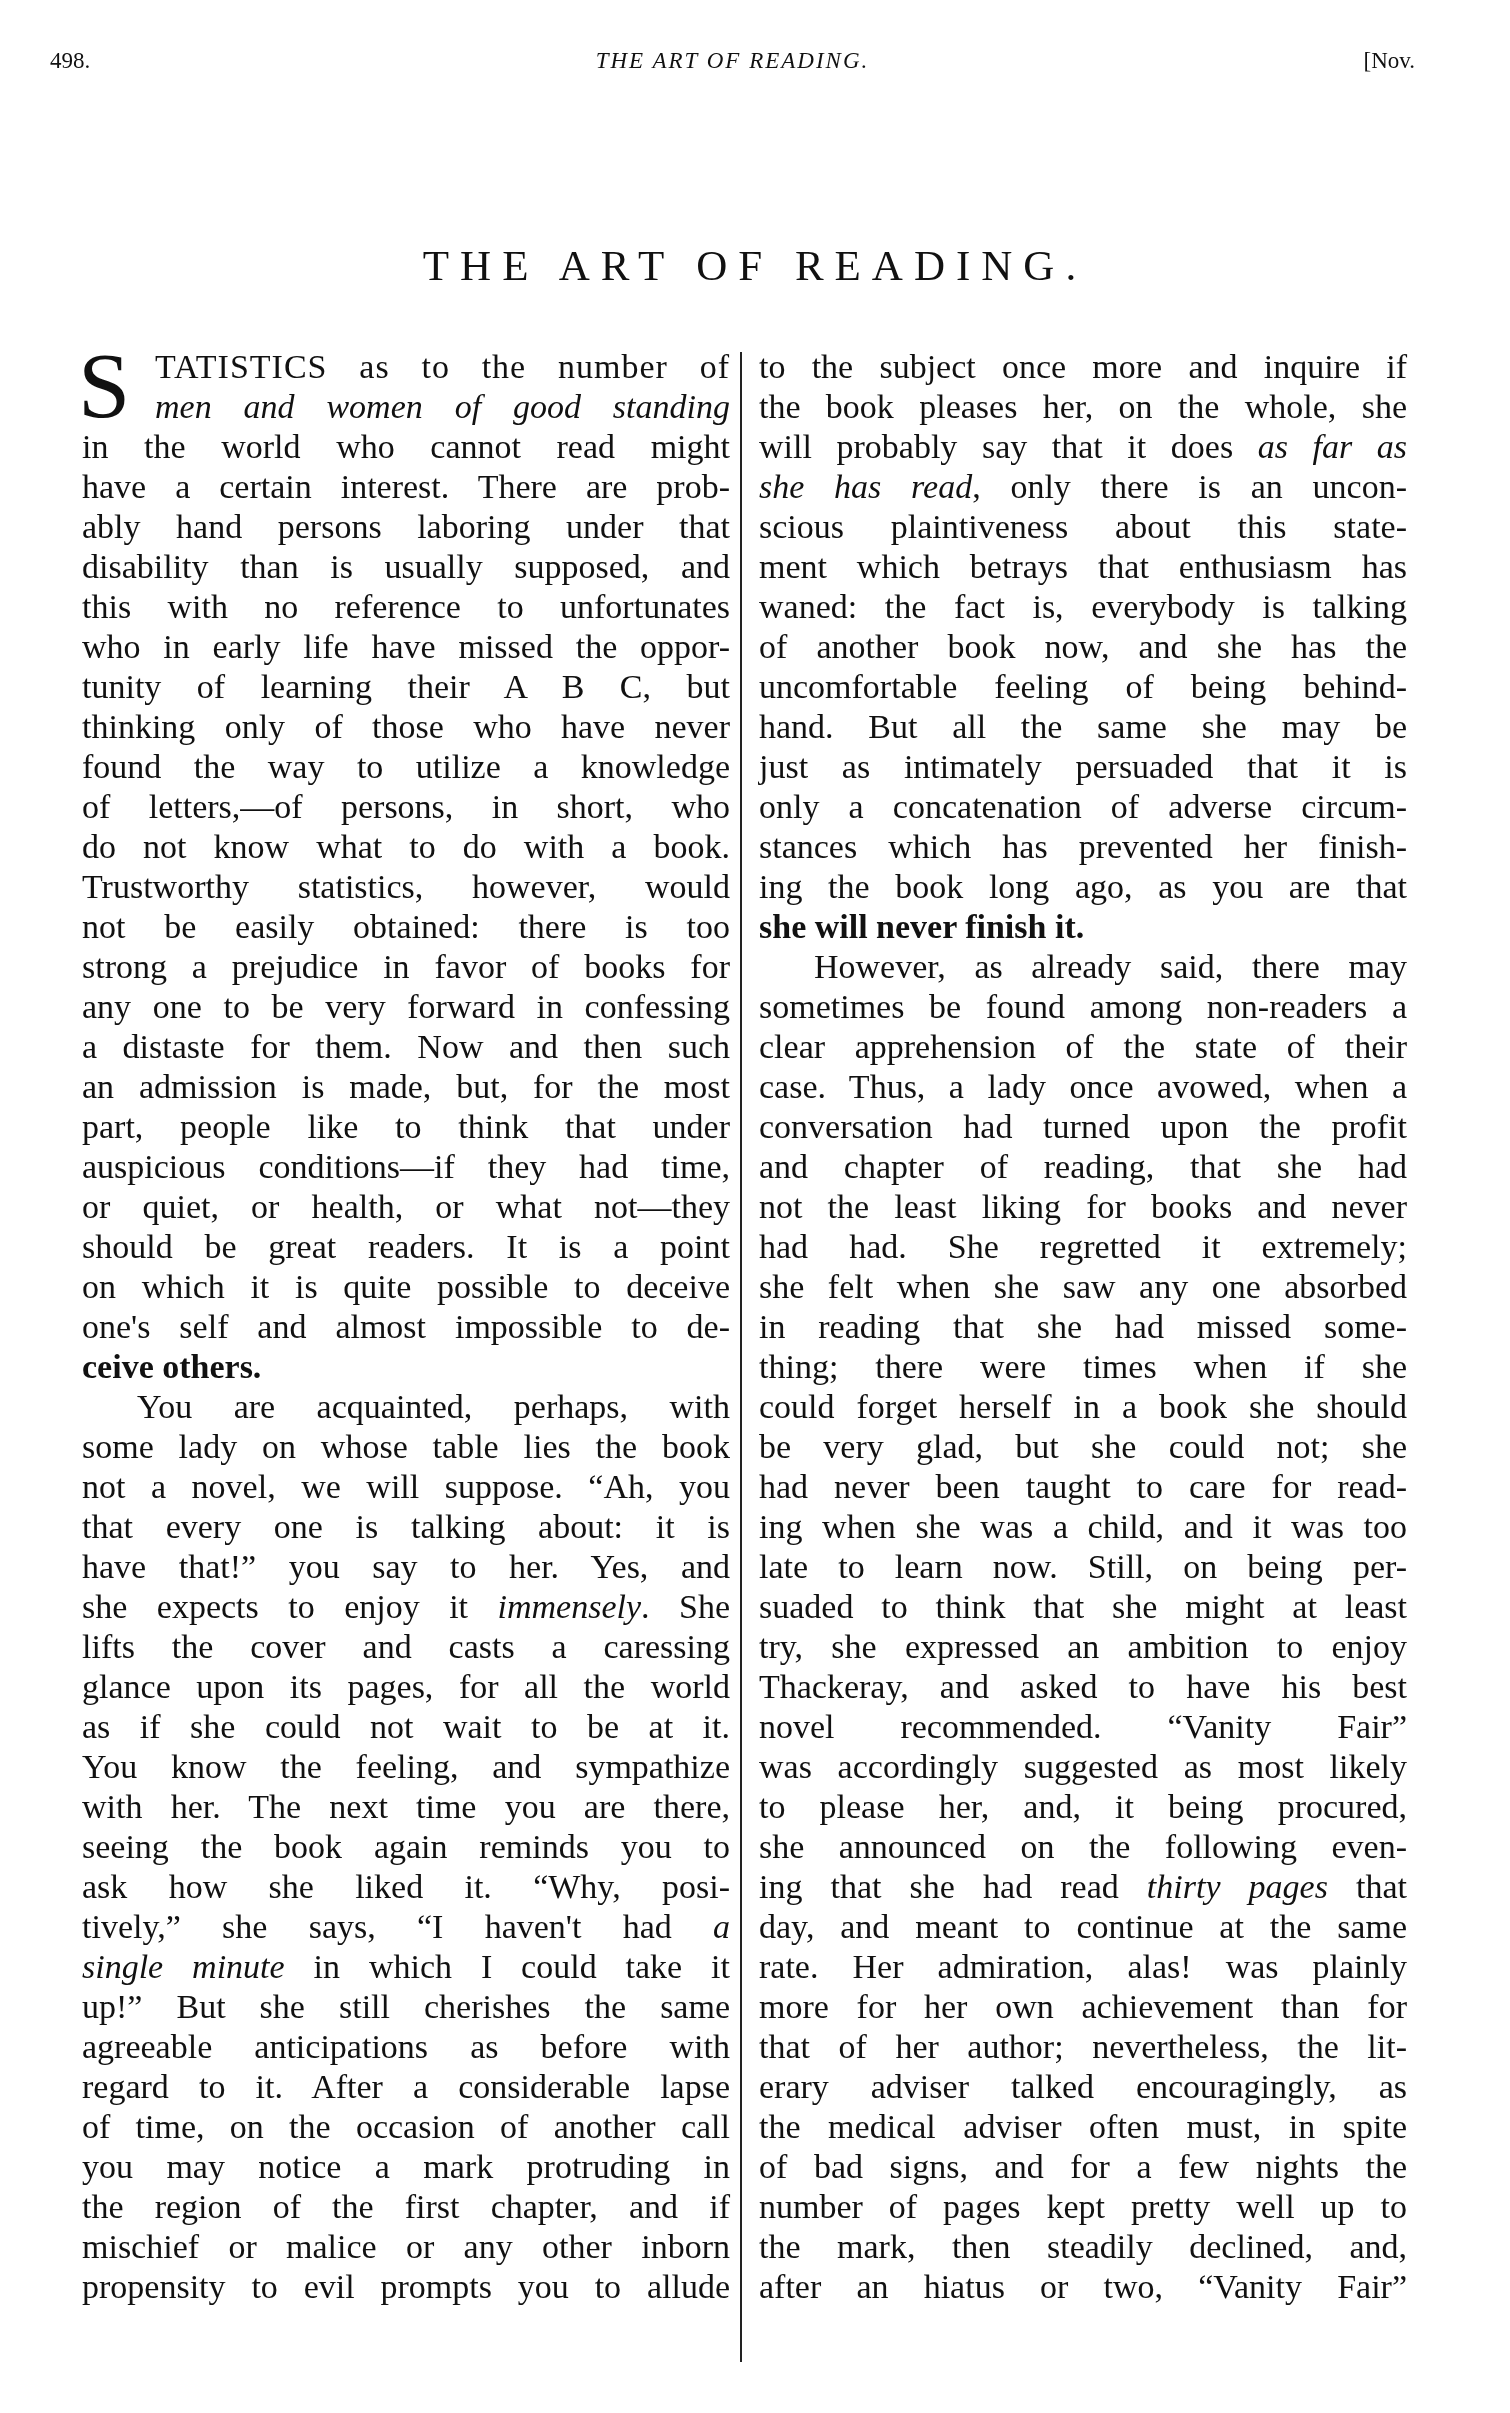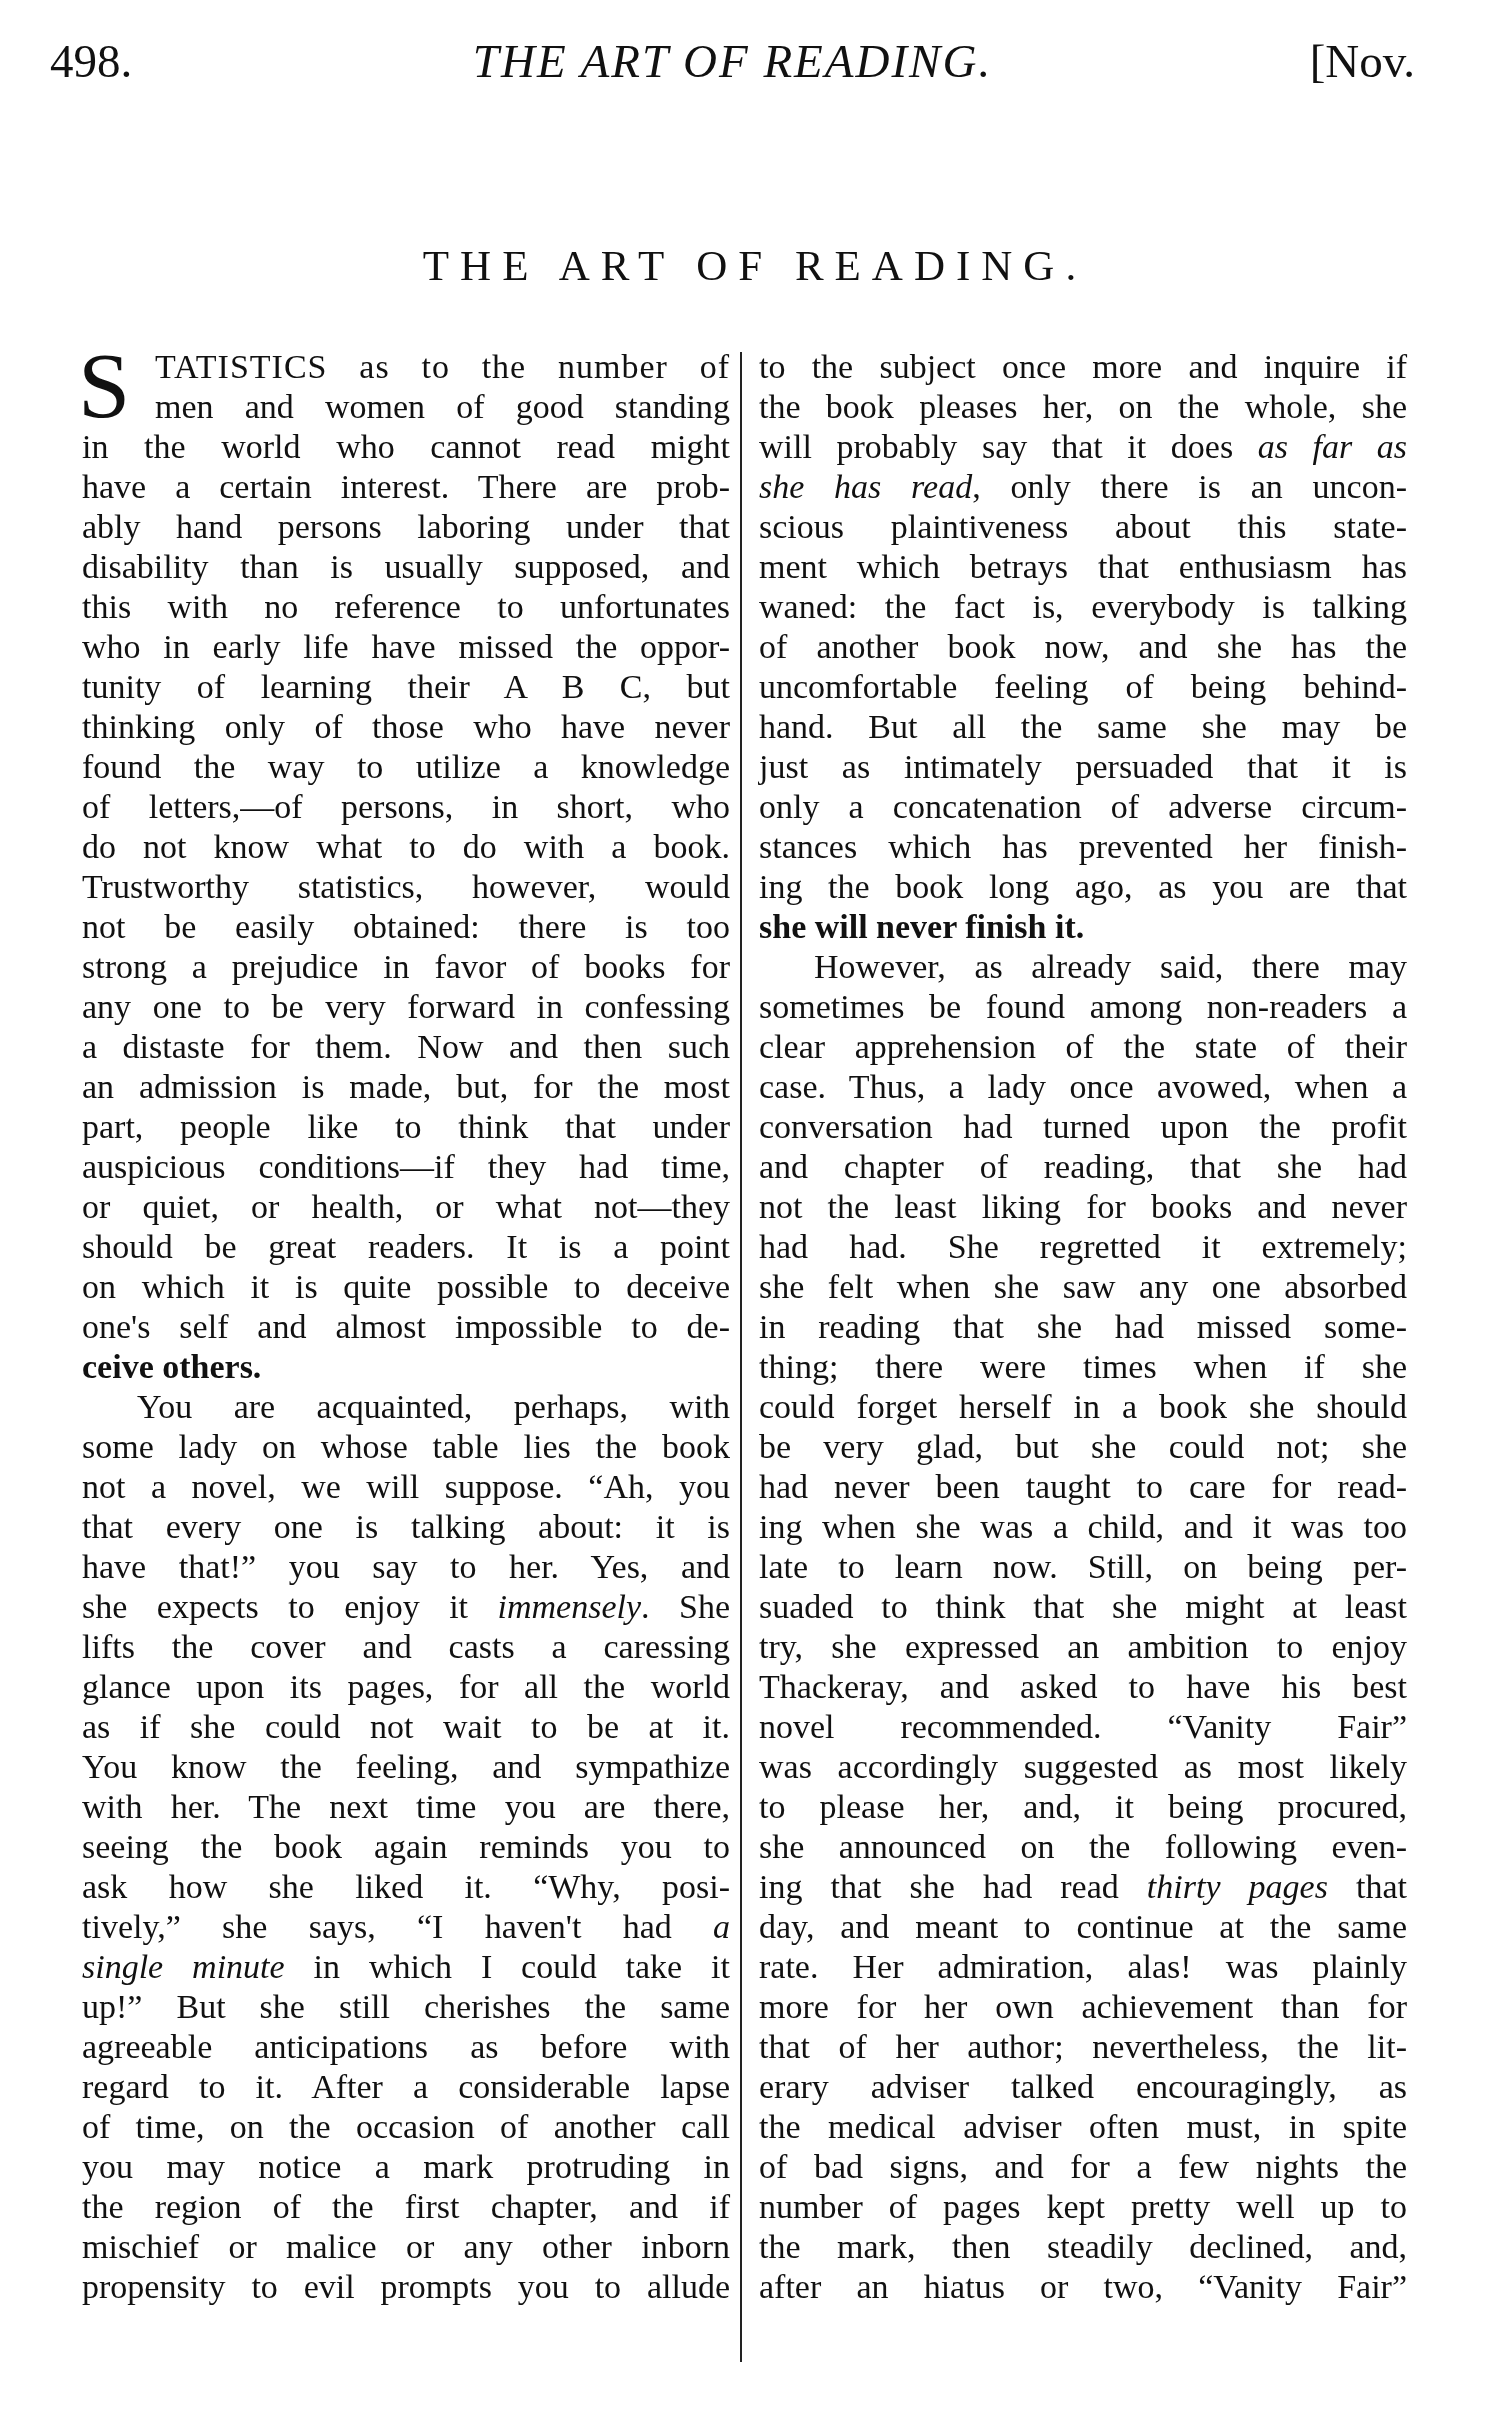--- a/index.html
+++ b/index.html
@@ -10,21 +10,21 @@
     overflow: hidden;
     font-family: "Liberation Serif", "DejaVu Serif", serif;
     color: #111111;
   }
   .running-head {
     position: absolute;
     top: 31px;
     left: 50px;
     right: 95px;
     height: 60px;
-    font-size: 47px;
+    font-size: 23px;
     line-height: 60px;
   }
   .running-head .folio { position: absolute; left: 0; top: 0; }
   .running-head .rh-title { position: absolute; left: 0; right: 0; text-align: center; font-style: italic; letter-spacing: 2px; }
   .running-head .rh-date { position: absolute; right: 0; top: 0; }
   .article-title {
     position: absolute;
     top: 236px;
     left: 0;
     right: 0;
@@ -48,21 +48,21 @@
     position: absolute;
     left: 740px;
     top: 352px;
     width: 1.5px;
     height: 2010px;
     background: #222222;
   }
   .line { display: block; text-align: justify; text-align-last: justify; white-space: nowrap; height: 40px; overflow: visible; }
   .line.last { text-align-last: left; font-weight: bold; }
   .line.indent { text-indent: 55px; }
-  .line.dropcap-indent { padding-left: 73px; }
+  .line.dropcap-indent { padding-left: 73px; font-style: italic; }
   .dropcap {
     position: absolute;
     left: -4px;
     top: -9px;
     font-size: 94px;
     line-height: 94px;
   }
   .first-line { padding-left: 73px; }
   .smallcaps { letter-spacing: 1px; }
   em { }

